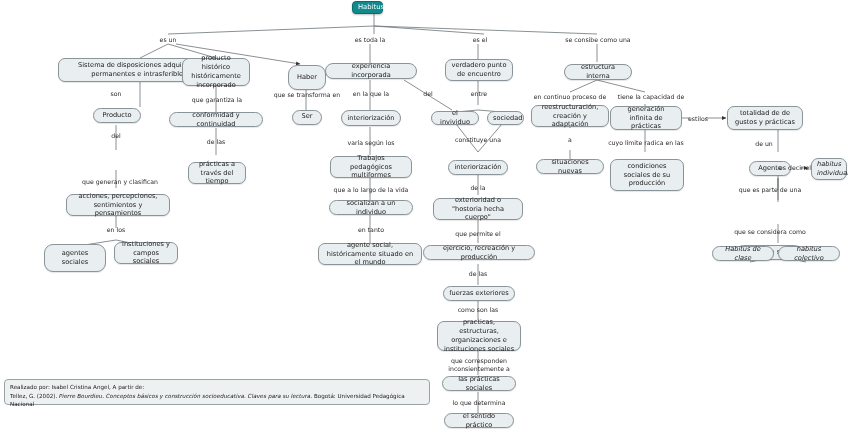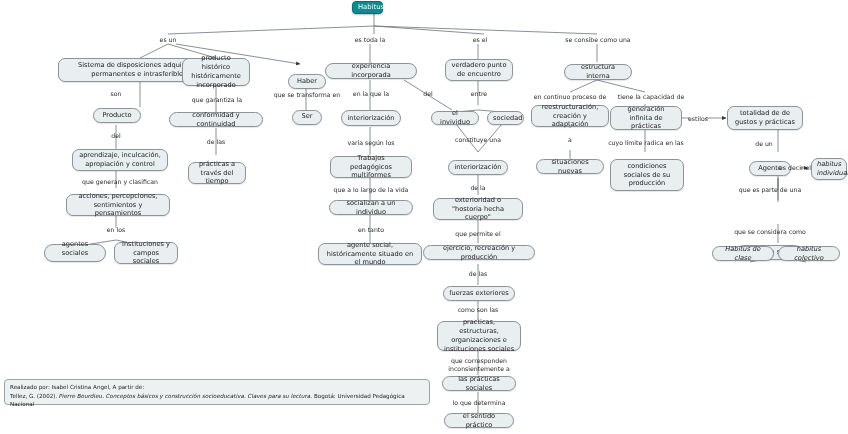--- a/index.html
+++ b/index.html
@@ -153,48 +153,45 @@
   <div class="linklabel" style="left:559px;top:36px;width:78px;">se consibe como una</div>
 
   <div class="node" style="left:58px;top:58px;width:162px;height:24px;">
     <span>Sistema de disposiciones adquiridas, permanentes e intrasferibles</span>
   </div>
   <div class="linklabel" style="left:102px;top:90px;width:28px;">son</div>
   <div class="node pill" style="left:93px;top:108px;width:48px;height:15px;">
     <span>Producto</span>
   </div>
   <div class="linklabel" style="left:104px;top:132px;width:24px;">del</div>
-  <div class="node" style="left:72px;top:149px;width:96px;height:22px;">
-    <span>aprendizaje, inculcación, apropiación y control</span>
-  </div>
   <div class="linklabel" style="left:74px;top:178px;width:92px;">que generan y clasifican</div>
   <div class="node" style="left:66px;top:194px;width:104px;height:22px;">
     <span>acciones, percepciones, sentimientos y pensamientos</span>
   </div>
   <div class="linklabel" style="left:102px;top:226px;width:28px;">en los</div>
-  <div class="node pill" style="left:44px;top:244px;width:62px;height:18px;align-items:flex-end;">
+  <div class="node pill" style="left:44px;top:244px;width:62px;height:28px;">
     <span>agentes sociales</span>
   </div>
   <div class="node" style="left:114px;top:242px;width:64px;height:22px;">
     <span>instituciones y campos sociales</span>
   </div>
 
   <div class="node" style="left:182px;top:58px;width:68px;height:28px;">
     <span>producto histórico históricamente incorporado</span>
   </div>
   <div class="linklabel" style="left:186px;top:96px;width:62px;">que garantiza la</div>
   <div class="node pill" style="left:169px;top:112px;width:94px;height:15px;">
     <span>conformidad y continuidad</span>
   </div>
   <div class="linklabel" style="left:200px;top:138px;width:32px;">de las</div>
   <div class="node" style="left:188px;top:162px;width:58px;height:22px;">
     <span>prácticas a través del tiempo</span>
   </div>
 
-  <div class="node pill" style="left:288px;top:65px;width:38px;height:15px;margin-top:9px;">
+  <div class="node pill" style="left:288px;top:65px;width:38px;height:25px;">
     <span>Haber</span>
   </div>
   <div class="linklabel" style="left:273px;top:91px;width:68px;">que se transforma en</div>
   <div class="node pill" style="left:292px;top:110px;width:30px;height:15px;align-items:flex-end;">
     <span>Ser</span>
   </div>
 
   <div class="node pill" style="left:325px;top:63px;width:92px;height:16px;">
     <span>experiencia incorporada</span>
   </div>

